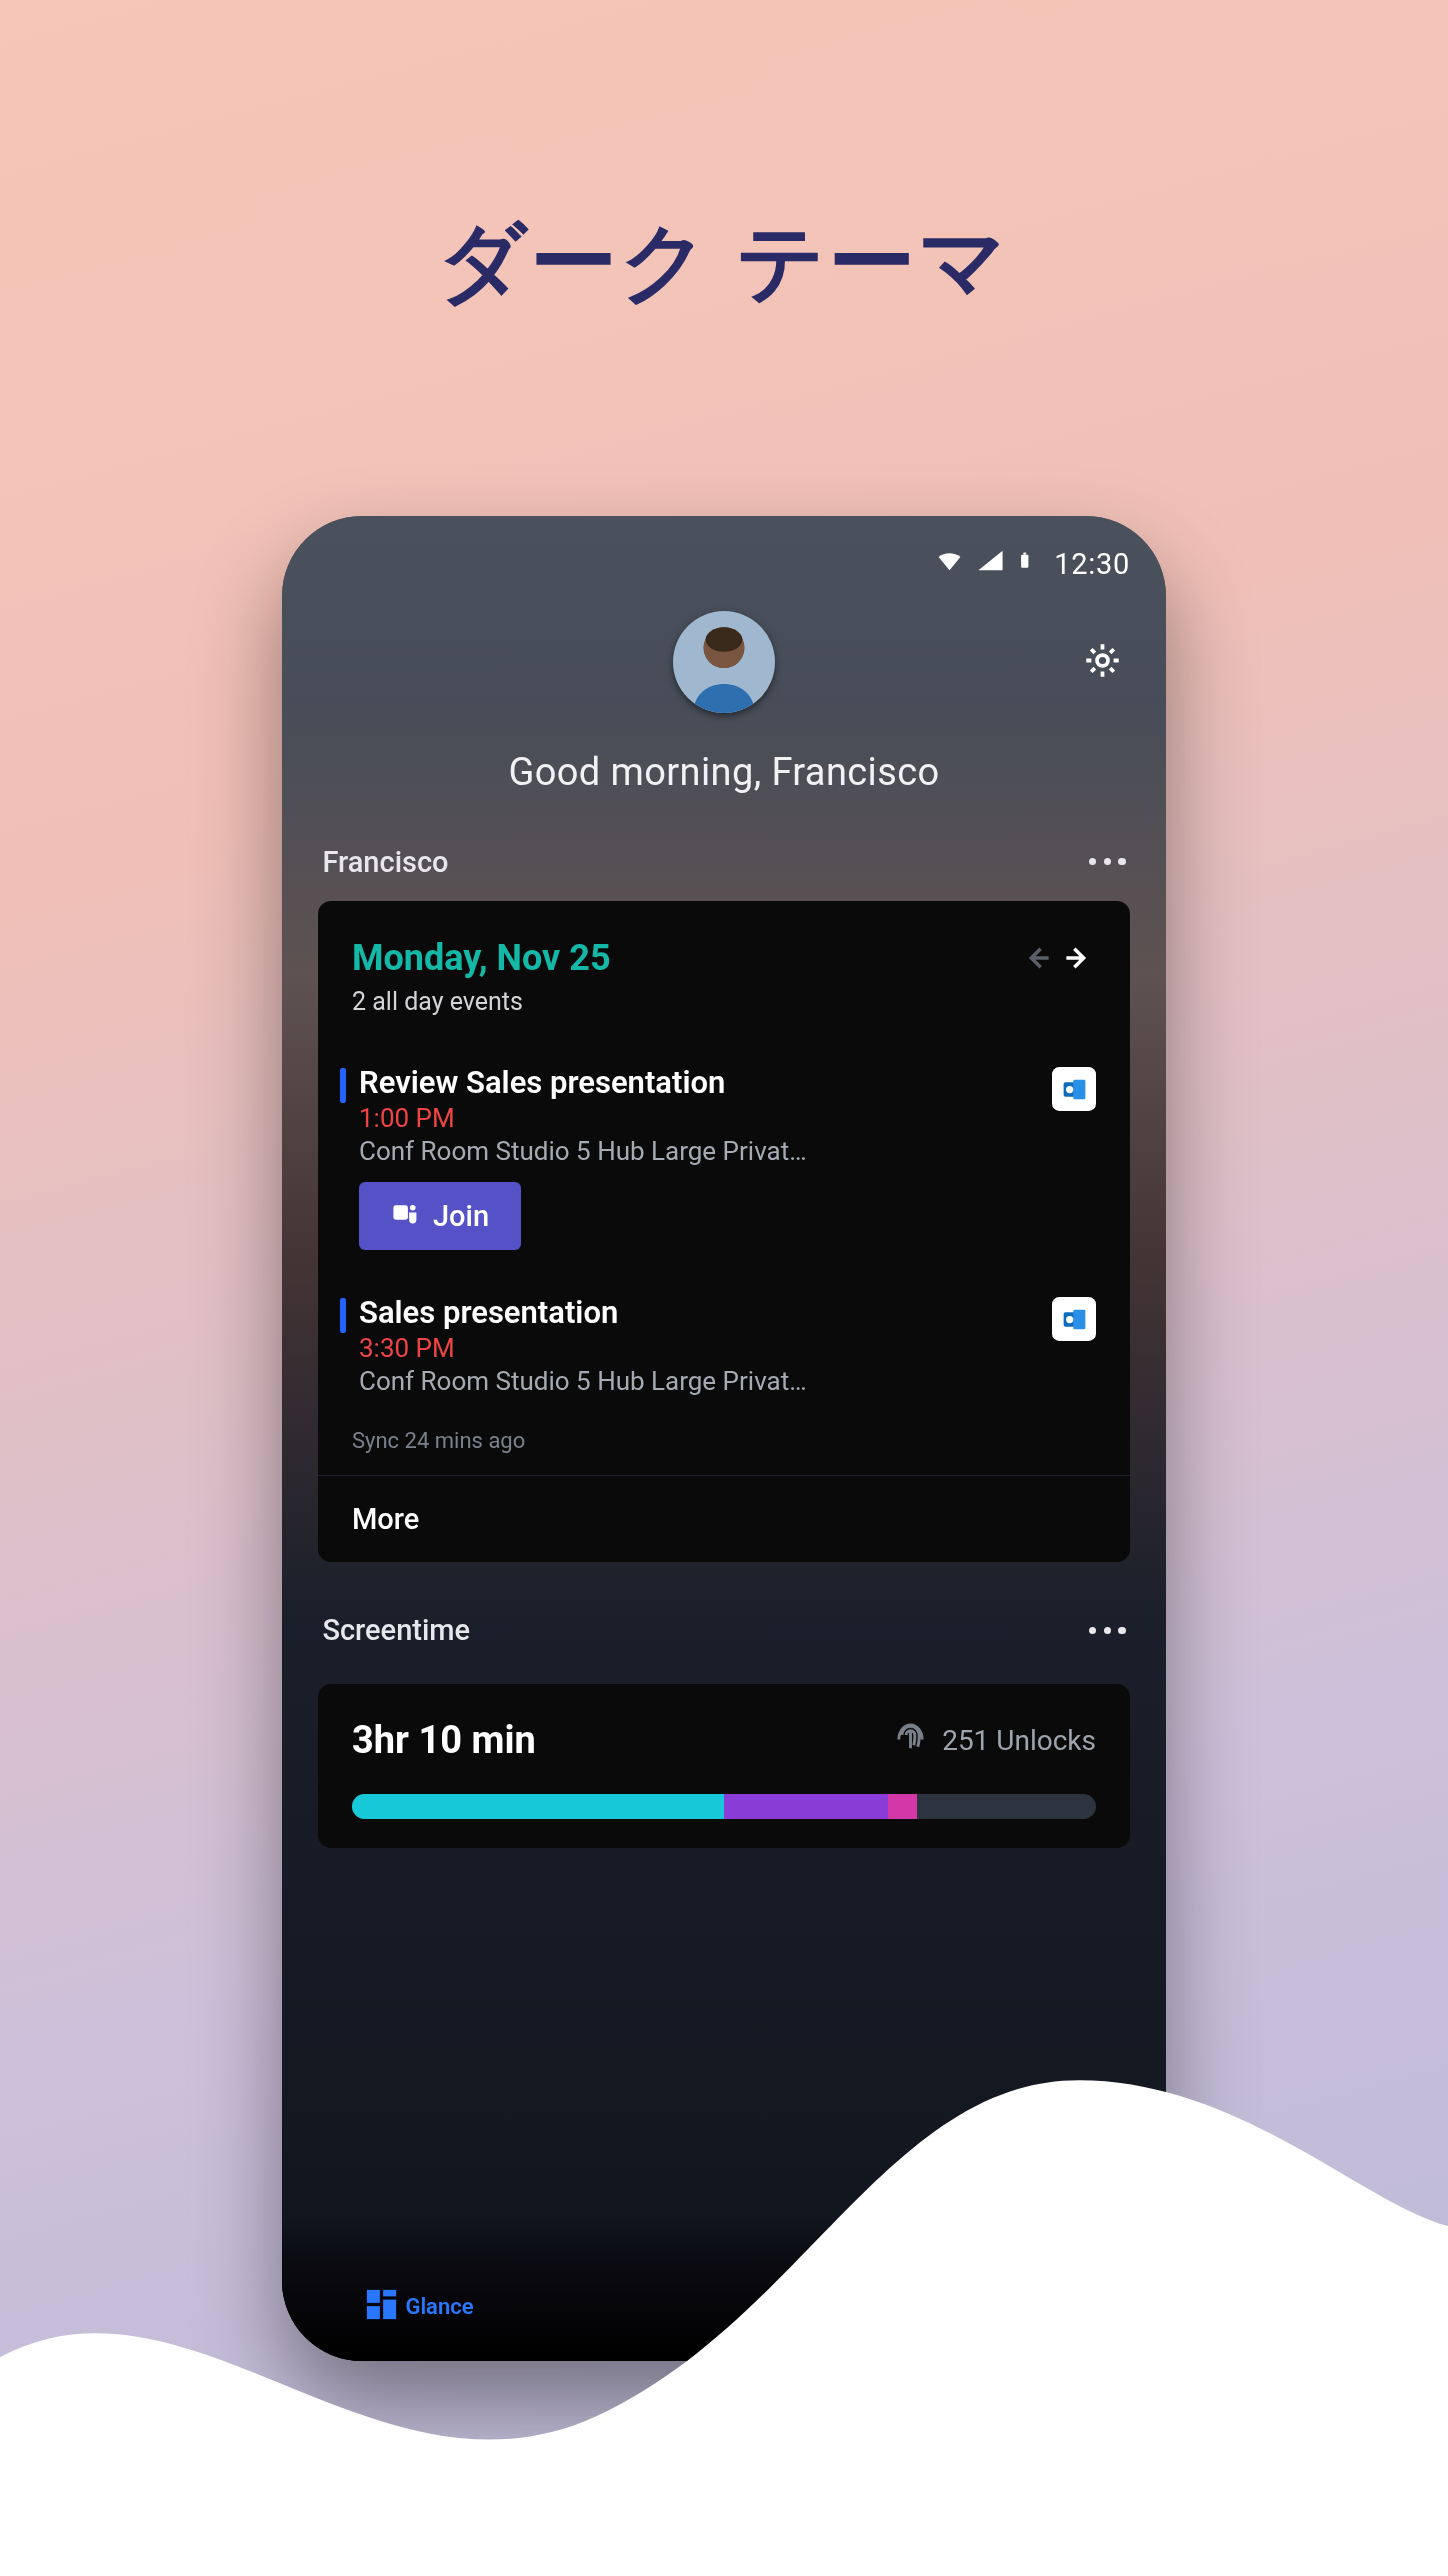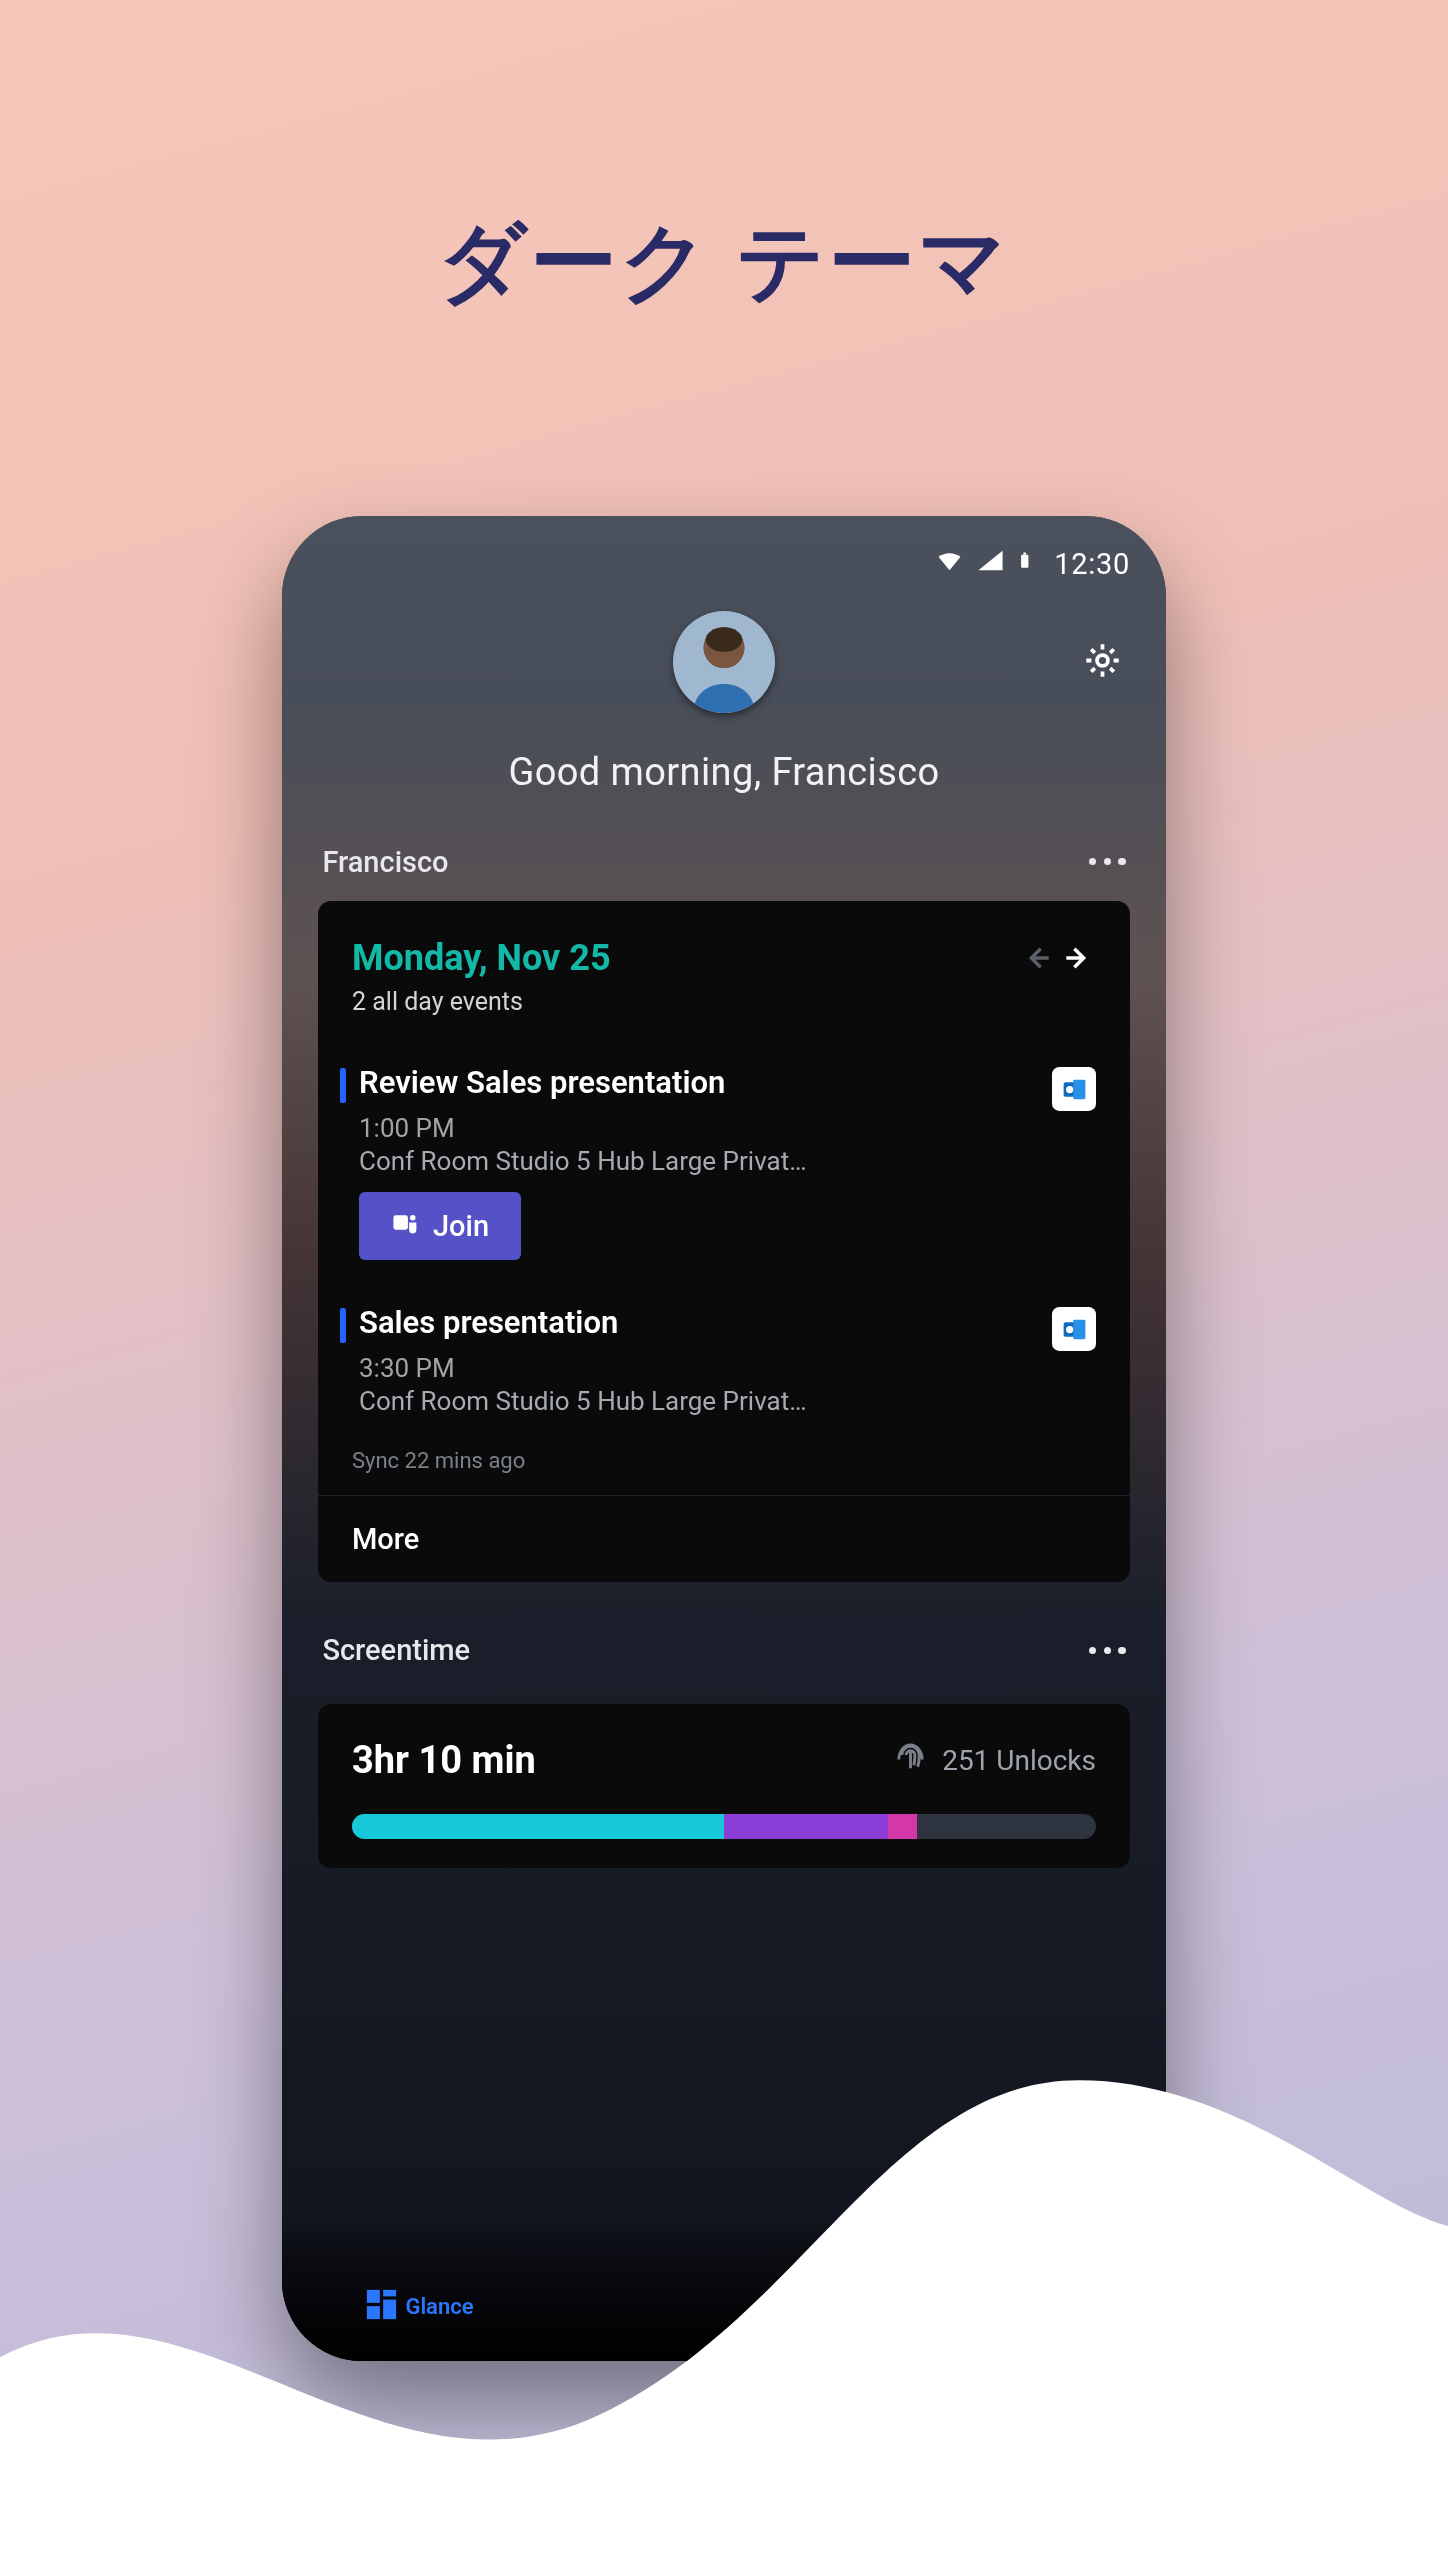--- a/index.html
+++ b/index.html
@@ -51,21 +51,21 @@
   .card-header { display: flex; align-items: center; padding: 36px 34px 0 34px; }
   .card-date { font-size: 36px; font-weight: 700; color: #14b8a6; flex: 1; }
   .nav-arrow { width: 39px; height: 39px; display: flex; align-items: center; justify-content: center; }
   .nav-arrow svg { width: 32px; height: 32px; stroke-width: 2.6; fill: none; }
   .nav-prev svg { stroke: #5a5f68; }
   .nav-next svg { stroke: #fff; }
   .card-sub { font-size: 25px; color: #d4d4d8; padding: 8.7px 34px 26px 34px; }
   .event { position: relative; padding: 22px 34px 22px 41px; }
   .event::before { content: ""; position: absolute; left: 22px; top: 26px; width: 5.8px; height: 35px; background: #2563ff; border-radius: 2.2px; }
   .event-title { font-size: 31px; font-weight: 600; color: #fff; }
-  .event-time { font-size: 26px; color: #a3a3a3; margin-top: 12px; }
+  .event-time { font-size: 26px; color: #ef4444; margin-top: 2px; }
   .event-loc { font-size: 26px; color: #a5aab3; margin-top: 2.9px; white-space: nowrap; overflow: hidden; text-overflow: ellipsis; max-width: 627px; }
   .event-app { position: absolute; right: 34px; top: 25px; width: 44px; height: 44px; background: #fff; border-radius: 7.3px; display: flex; align-items: center; justify-content: center; }
   .event-app svg { width: 29px; height: 29px; }
   .join-btn { display: inline-flex; align-items: center; gap: 13px; margin-top: 16px; background: #5452c6; color: #fff; font-size: 29px; font-weight: 500; border-radius: 6px; padding: 16px 32px; border: none; cursor: pointer; }
   .join-btn svg { width: 29px; height: 29px; fill: #fff; }
   .sync { font-size: 22px; color: #7b818c; padding: 10.2px 34px 22px 34px; }
   .card-footer { border-top: 0.7px solid #1e222b; padding: 26px 34px; }
   .more { font-size: 29px; color: #fff; font-weight: 500; }
   
   .st-card { background: #0a0a0a; border-radius: 13px; margin-top: 37px; padding: 34px 34px 29px 34px; }
@@ -189,21 +189,21 @@
                 <rect x="3" y="6" width="10" height="12" rx="1.5" fill="#0f6cbd"></rect>
                 <rect x="11" y="4" width="10" height="16" rx="1" fill="#2a8fe6"></rect>
                 <circle cx="8" cy="12" r="3" fill="#fff"></circle>
               </svg>
           </div>
           <div class="event-title">Sales presentation</div>
           <div class="event-time">3:30 PM</div>
           <div class="event-loc">Conf Room Studio 5 Hub Large Privat…</div>
         </div>
 
-        <div class="sync">Sync 22 mins ago</div>
+        <div class="sync">Sync 24 mins ago</div>
         <div class="card-footer">
           <div class="more">More</div>
         </div>
       </div>
 
       <div class="section-bar">
         <div class="section-title">Screentime</div>
         <div class="ellipsis">
             <span></span>
             <span></span>

